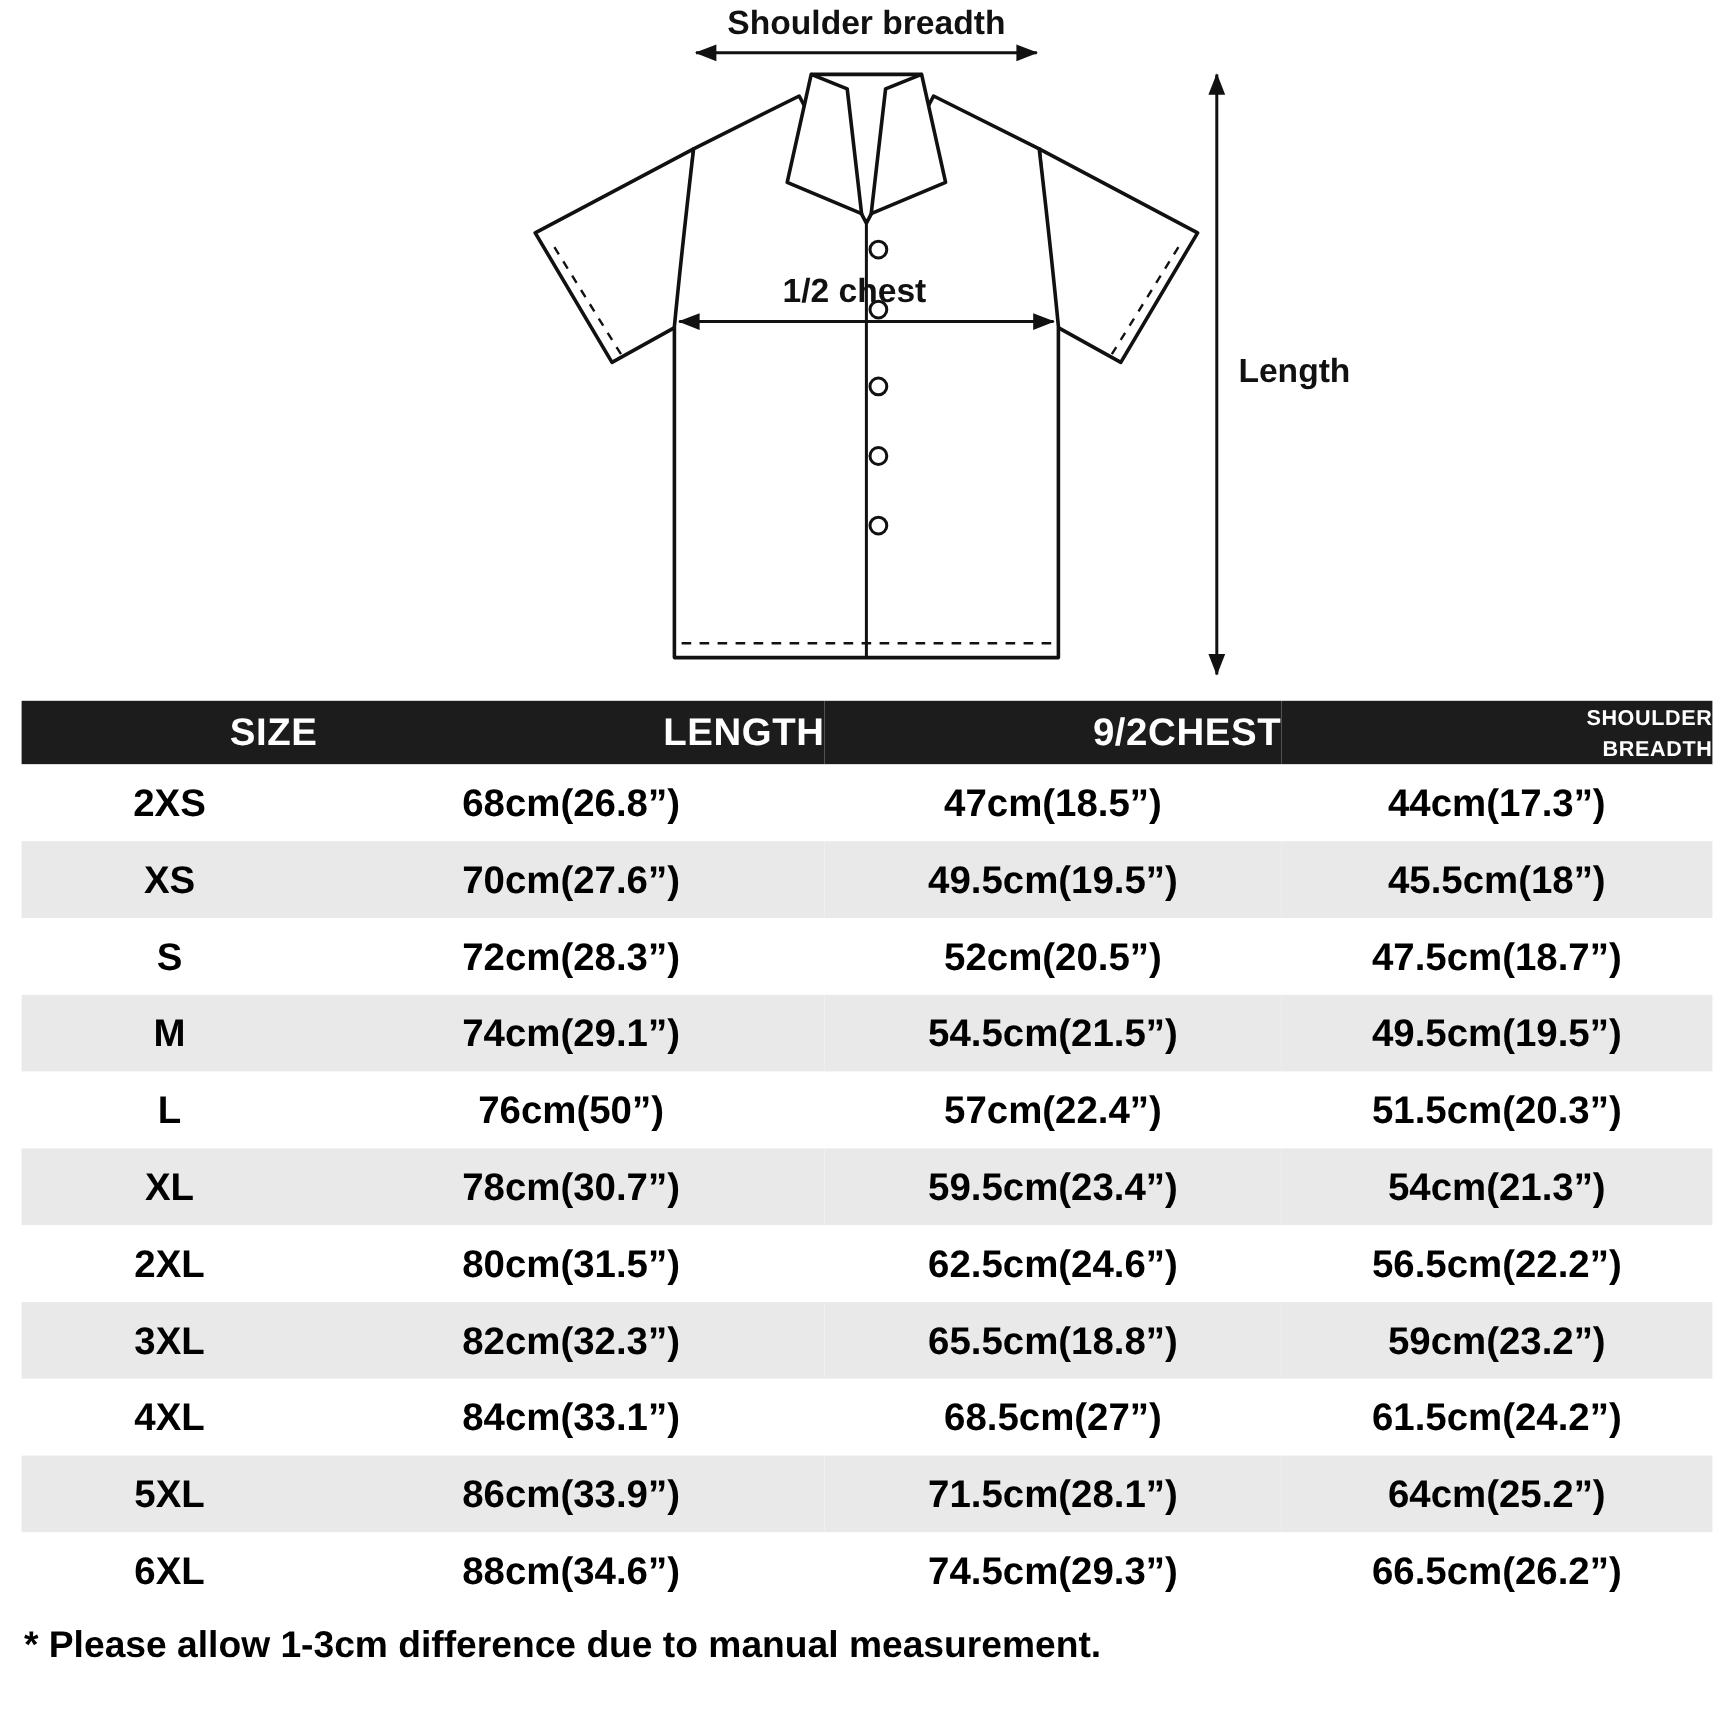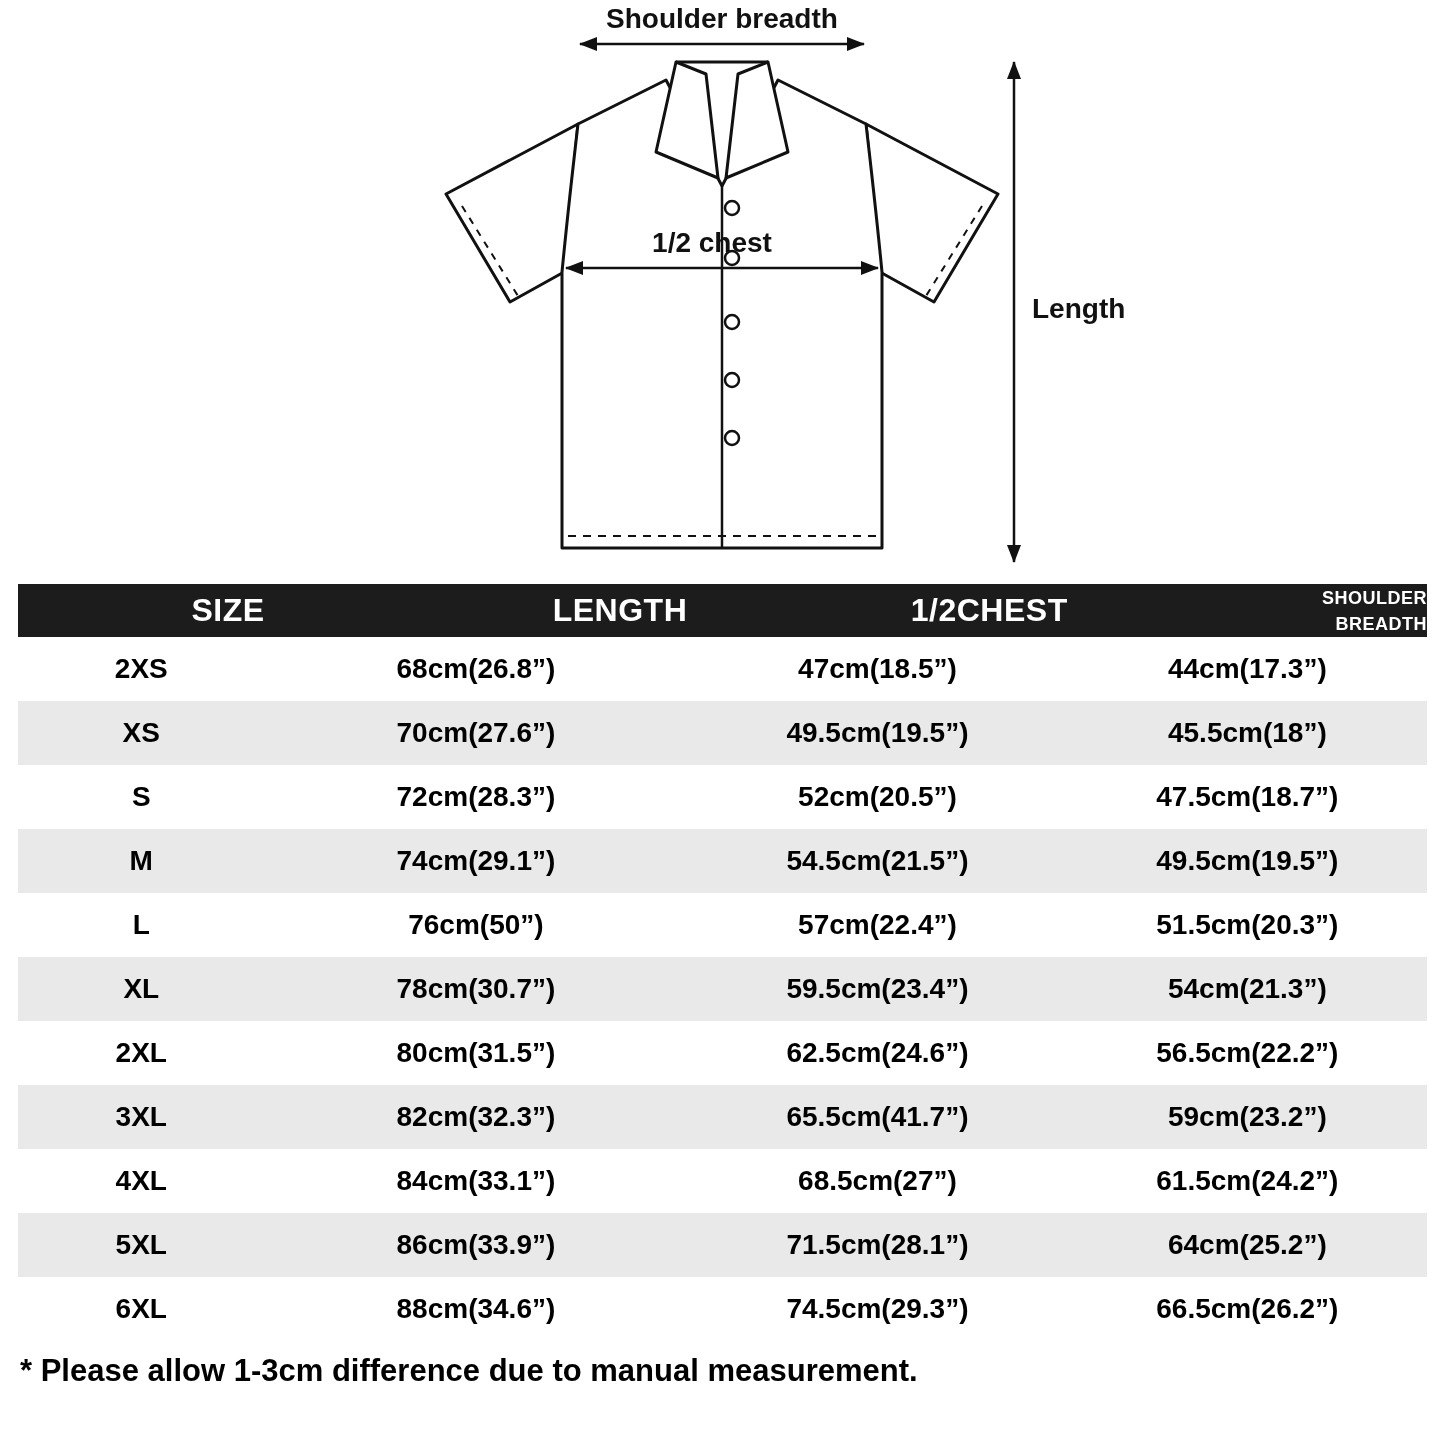--- a/index.html
+++ b/index.html
@@ -23,21 +23,21 @@
     background:var(--header-bg, #1c1c1c);
     color:var(--header-fg, #ffffff);
     font-weight:bold; font-size:32px; height:53px;
     text-align:right; vertical-align:middle; letter-spacing:0.5px;
   }
   table.size-table thead th.two-line div {
     font-size:18px; line-height:26px; letter-spacing:0.5px;
   }
   table.size-table tbody td {
     height:64px; text-align:center; vertical-align:middle;
-    font-size:28px; font-weight:bold; color:var(--text, #000000);
+    font-size:32px; font-weight:bold; color:var(--text, #000000);
   }
   table.size-table tbody tr { background:var(--row-bg, #ffffff); }
   table.size-table tbody tr:nth-child(even) { background:var(--row-alt-bg, #e9e9e9); }
 
   .note {
     margin:12px 0 0 20px;
     font-size:31px; font-weight:bold; color:#000;
   }
 </style>
 </head>
@@ -96,21 +96,21 @@
     <colgroup>
       <col style="width:17.5%">
         <col style="width:30%">
         <col style="width:27%">
         <col style="width:25.5%">
     </colgroup>
     <thead>
       <tr>
         <th>SIZE</th>
         <th>LENGTH</th>
-        <th>1/2CHEST</th>
+        <th>9/2CHEST</th>
         <th class="two-line">
           <div>SHOULDER</div>
           <div>BREADTH</div>
         </th>
       </tr>
     </thead>
     <tbody>
       <tr>
         <td>2XS</td>
         <td>68cm(26.8”)</td>
@@ -149,21 +149,21 @@
       </tr>
       <tr>
         <td>2XL</td>
         <td>80cm(31.5”)</td>
         <td>62.5cm(24.6”)</td>
         <td>56.5cm(22.2”)</td>
       </tr>
       <tr>
         <td>3XL</td>
         <td>82cm(32.3”)</td>
-        <td>65.5cm(41.7”)</td>
+        <td>65.5cm(18.8”)</td>
         <td>59cm(23.2”)</td>
       </tr>
       <tr>
         <td>4XL</td>
         <td>84cm(33.1”)</td>
         <td>68.5cm(27”)</td>
         <td>61.5cm(24.2”)</td>
       </tr>
       <tr>
         <td>5XL</td>

